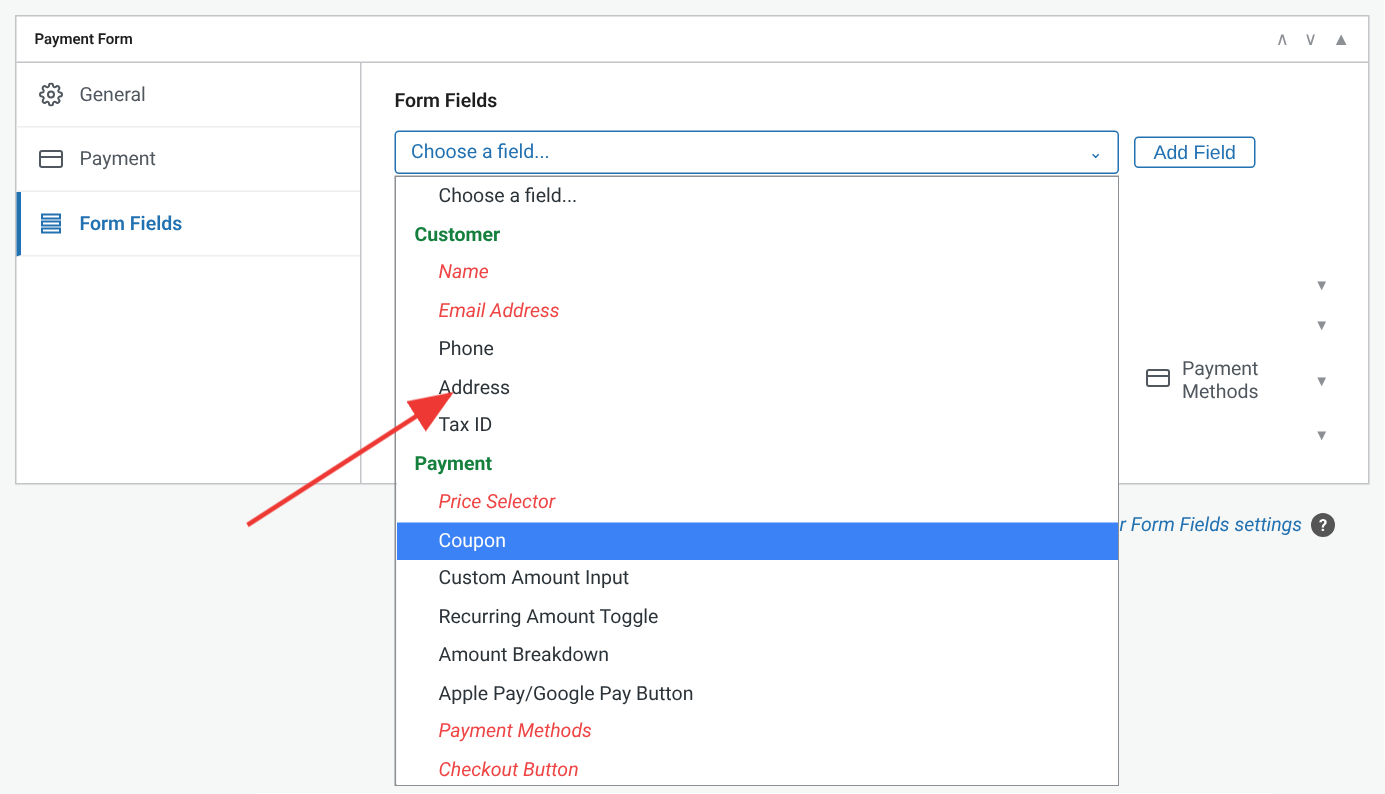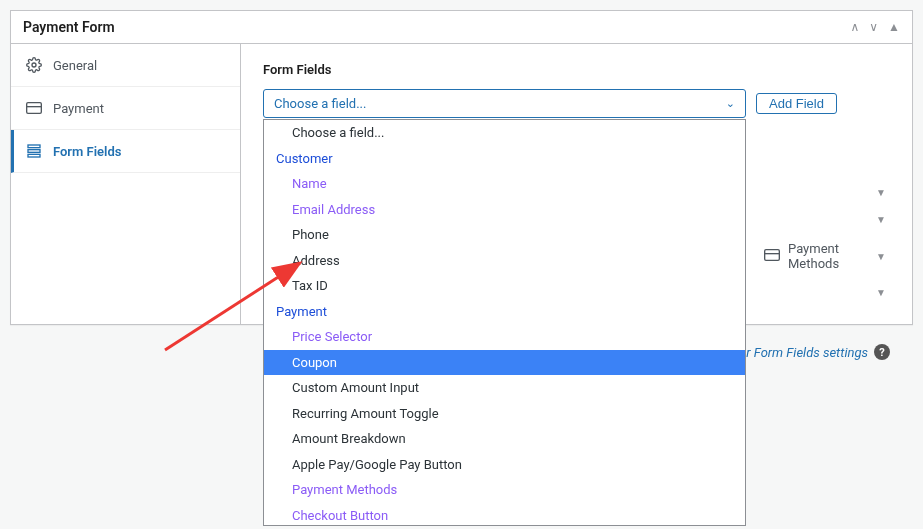--- a/index.html
+++ b/index.html
@@ -19,21 +19,21 @@
   box-shadow: 0 1px 1px rgba(0,0,0,0.04);
 }
 .panel-header {
   display: flex;
   align-items: center;
   justify-content: space-between;
   padding: 8px 12px;
   border-bottom: 1px solid #c3c4c7;
 }
 .panel-title {
-  font-size: 14px;
+  font-size: 10px;
   font-weight: 600;
 }
 .panel-actions {
   display: flex;
   gap: 10px;
   color: #8c8f94;
 }
 .panel-actions span { cursor: pointer; font-size: 12px; }
 .panel-body {
   display: flex;
@@ -105,23 +105,23 @@
 }
 .dropdown::-webkit-scrollbar { width: 16px; }
 .dropdown::-webkit-scrollbar-track { background: #f1f1f1; }
 .dropdown::-webkit-scrollbar-thumb { background: #c1c1c1; }
 .dd-item, .dd-group {
   padding: 3px 12px;
   font-size: 13px;
   line-height: 1.5;
 }
 .dd-top { color: #2c3338; }
-.dd-group { font-weight: 400; color: #1d4ed8; }
+.dd-group { font-weight: 700; color: #15803d; }
 .dd-item { padding-left: 28px; color: #2c3338; cursor: pointer; }
-.dd-item.disabled { color: #8b5cf6; }
+.dd-item.disabled { color: #ef4444; font-style: italic; }
 .dd-item.selected { background: #3b82f6; color: #fff; }
 .summary-col {
   position: absolute;
   top: 135px;
   right: 22px;
   width: 130px;
 }
 .summary-row {
   display: flex;
   align-items: center;

